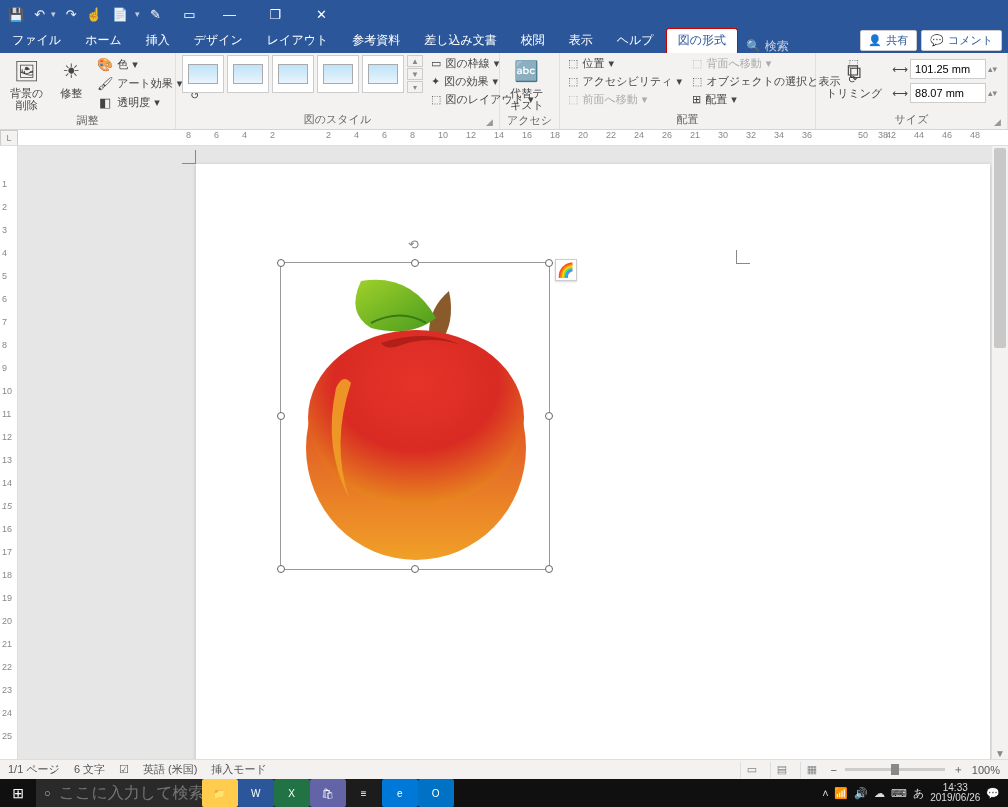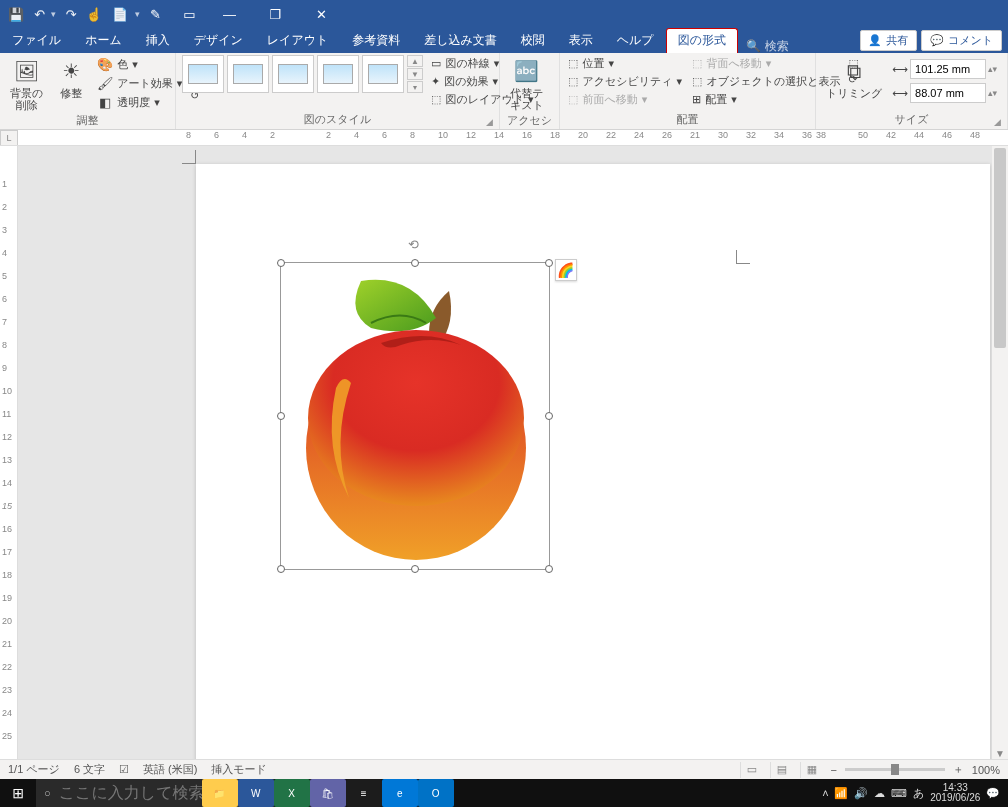--- a/index.html
+++ b/index.html
@@ -266,21 +266,21 @@
       <div class="tick" style="left: 550px;">18</div>
       <div class="tick" style="left: 578px;">20</div>
       <div class="tick" style="left: 606px;">22</div>
       <div class="tick" style="left: 634px;">24</div>
       <div class="tick" style="left: 662px;">26</div>
       <div class="tick" style="left: 690px;">21</div>
       <div class="tick" style="left: 718px;">30</div>
       <div class="tick" style="left: 746px;">32</div>
       <div class="tick" style="left: 774px;">34</div>
       <div class="tick" style="left: 802px;">36</div>
-      <div class="tick" style="left: 816px;">38</div>
+      <div class="tick" style="left: 878px;">38</div>
       <div class="tick" style="left: 858px;">50</div>
       <div class="tick" style="left: 886px;">42</div>
       <div class="tick" style="left: 914px;">44</div>
       <div class="tick" style="left: 942px;">46</div>
       <div class="tick" style="left: 970px;">48</div>
     </div>
 </div>
 
 <div class="docarea">
   <div class="vruler" id="vruler">

